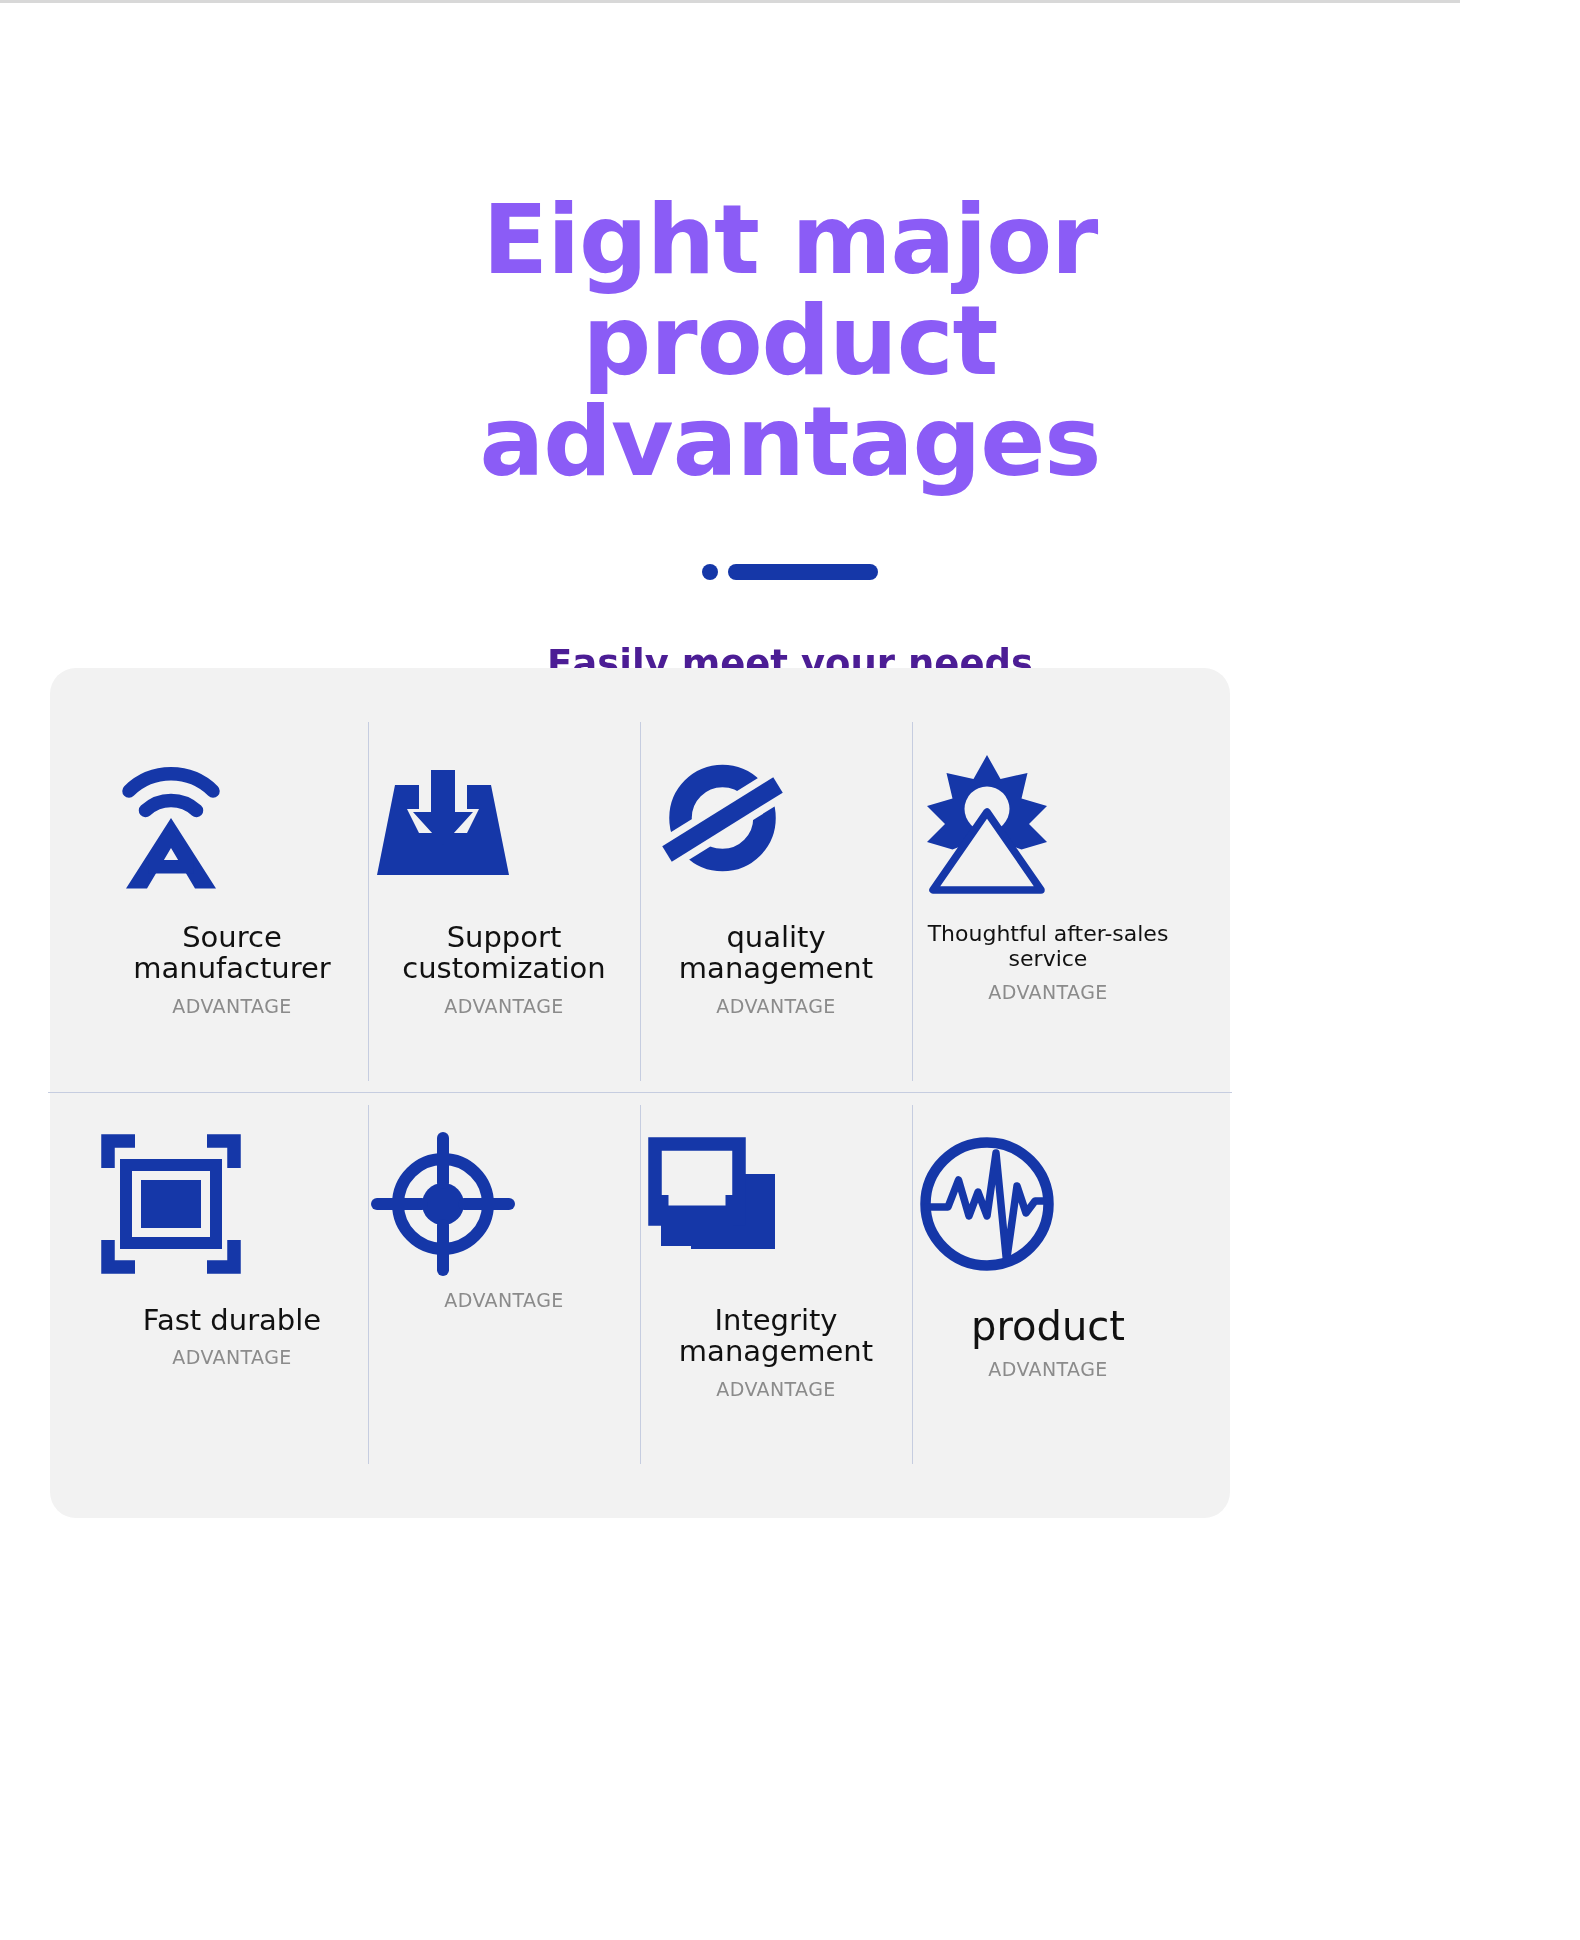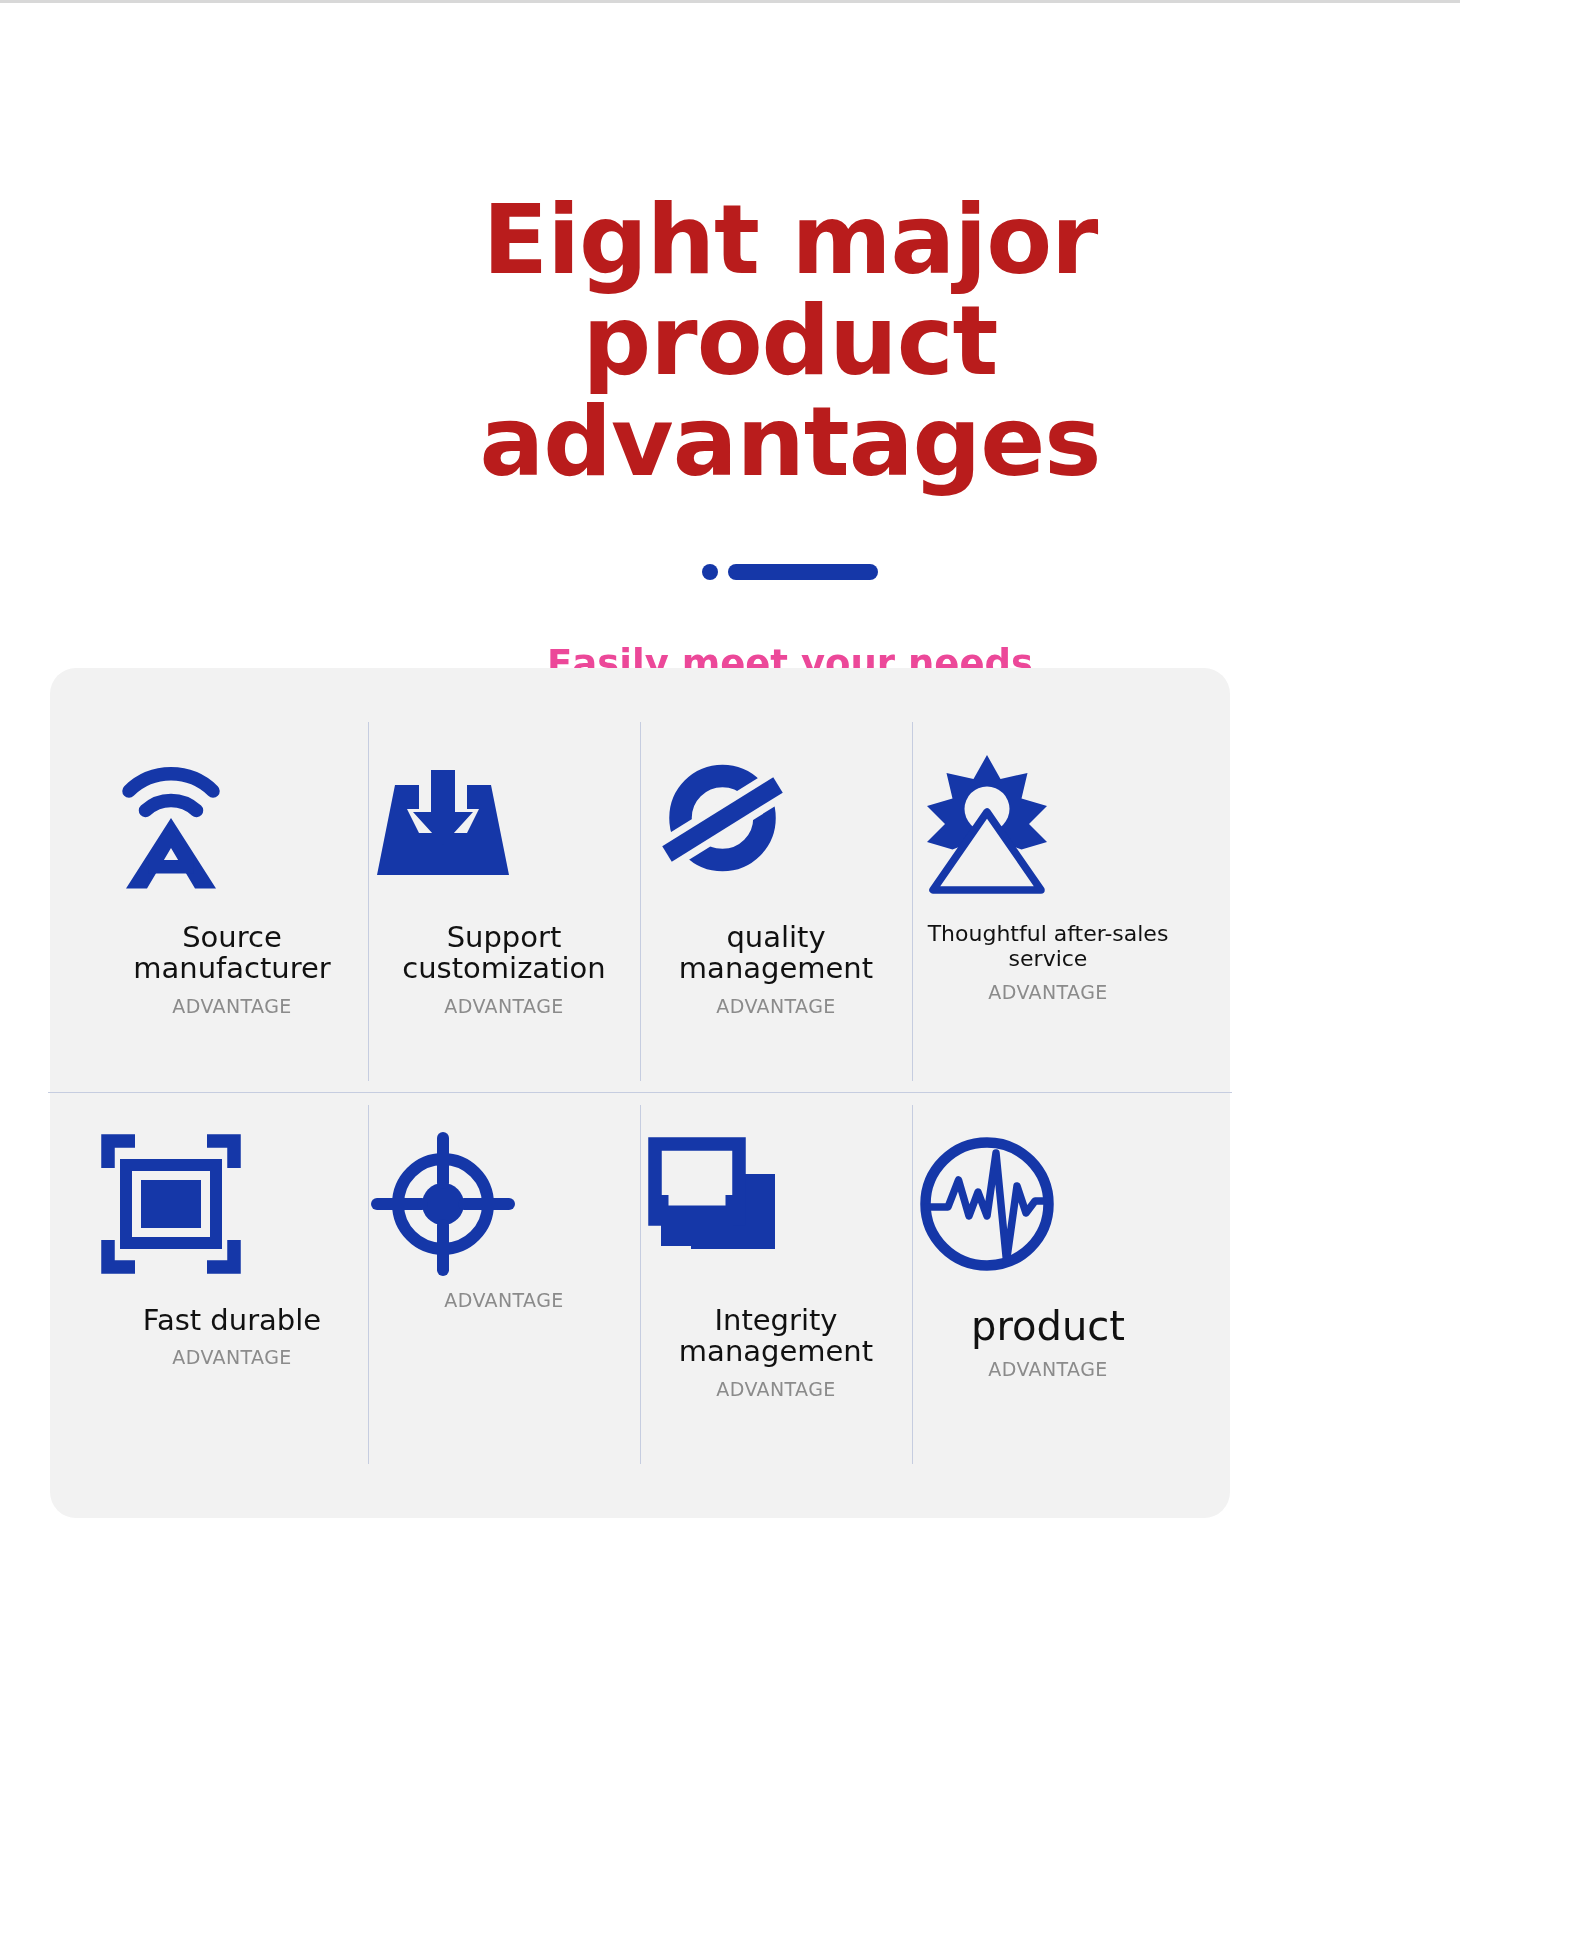--- a/index.html
+++ b/index.html
@@ -34,21 +34,21 @@
     top: 190px;
     left: 0;
     width: 1580px;
     text-align: center;
   }
 
   .page-title {
     font-size: 96px;
     line-height: 1.05;
     font-weight: 700;
-    color: #b91c1c;
+    color: #8b5cf6;
     letter-spacing: -1px;
     max-width: 1060px;
     margin: 0 auto;
   }
 
   .divider {
     margin: 72px auto 0 auto;
     width: 180px;
     height: 16px;
     display: flex;
@@ -66,21 +66,21 @@
     width: 150px;
     height: 16px;
     border-radius: 8px;
     background: #1537a8;
   }
 
   .subtitle {
     margin-top: 62px;
     font-size: 37px;
     font-weight: 700;
-    color: #ec4899;
+    color: #4c1d95;
   }
 
   .tagline {
     margin-top: 26px;
     font-size: 15px;
     font-weight: 700;
     letter-spacing: 0.1px;
     color: #2b2b2b;
     transform: scaleX(0.92);
   }

